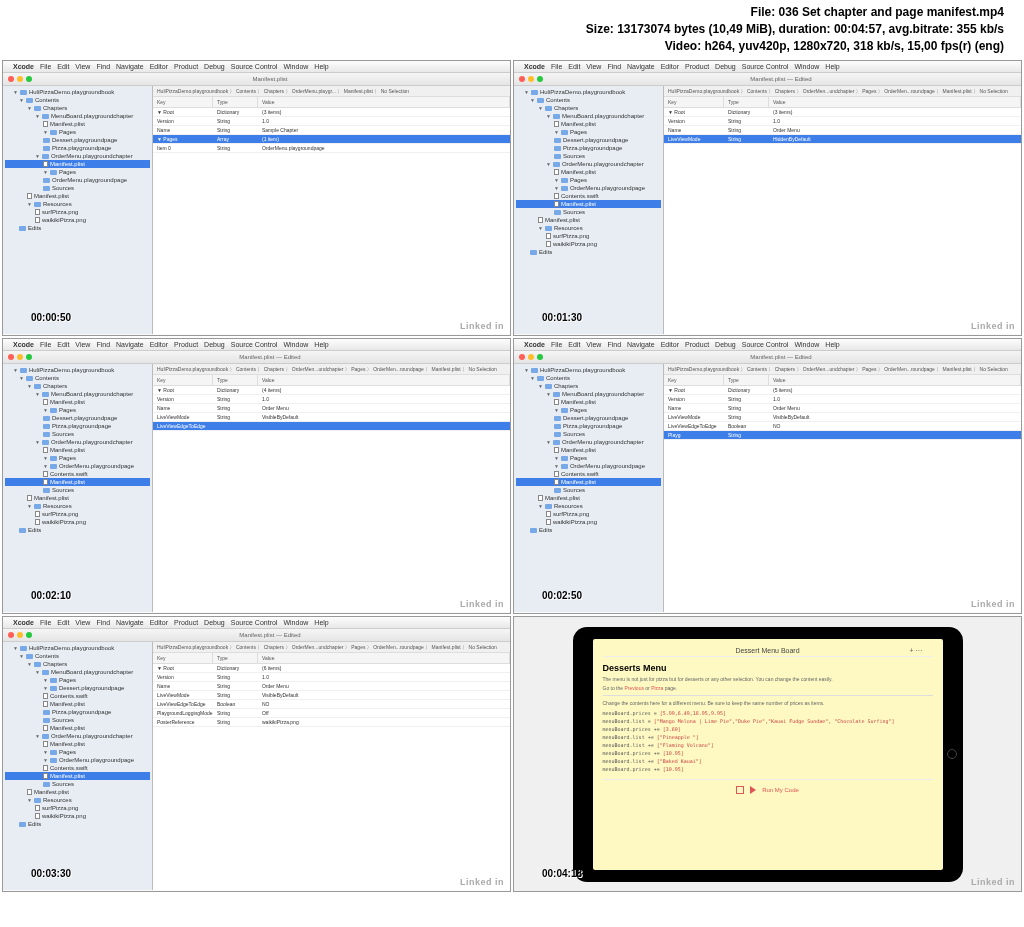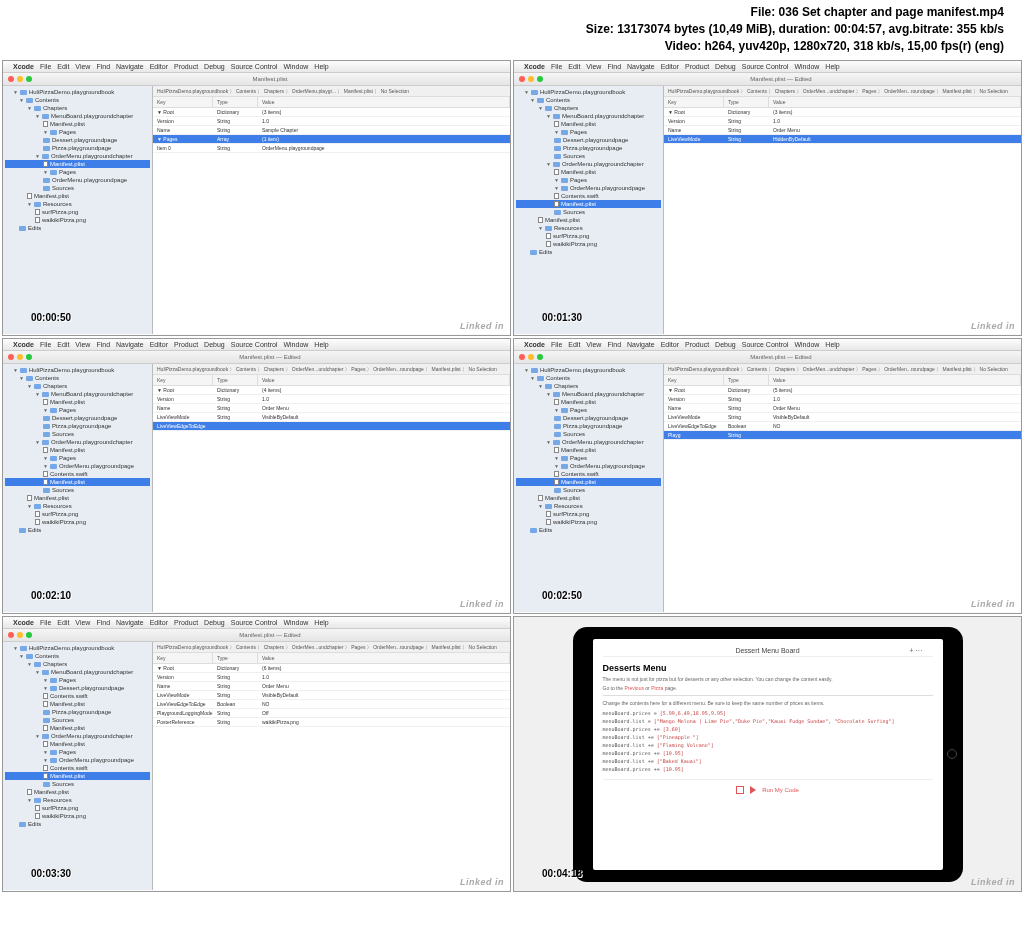--- a/index.html
+++ b/index.html
@@ -26,25 +26,25 @@
 .icon-file { width: 5px; height: 6px; background: #fff; border: 0.5px solid #888; display: inline-block; }
 .editor { flex: 1; background: #fff; font-size: 6px; }
 .breadcrumb { background: #f0f0f0; border-bottom: 1px solid #ddd; padding: 2px 4px; font-size: 5px; color: #555; white-space: nowrap; overflow: hidden; }
 .plist-head { display: flex; background: #f5f5f5; border-bottom: 1px solid #ddd; font-size: 5px; color: #555; }
 .plist-head > div { padding: 2px 4px; border-right: 1px solid #ddd; }
 .plist-row { display: flex; font-size: 5px; color: #333; border-bottom: 1px solid #f0f0f0; }
 .plist-row > div { padding: 1px 4px; }
 .plist-row.sel { background: #3e7ee8; color: #fff; }
 .col-k { width: 60px; } .col-t { width: 45px; } .col-v { flex: 1; }
 .timestamp { position: absolute; bottom: 12px; left: 4px; font-size: 10px; font-weight: bold; color: #000; text-shadow: 1px 1px 0 #fff; margin-left: 24px; }
-.watermark { position: absolute; bottom: 4px; right: 6px; font-size: 9px; color: #aaa; font-weight: bold; letter-spacing: 0.5px; font-style: italic; }
+.watermark { position: absolute; bottom: 4px; right: 6px; font-size: 9px; color: #aaa; font-weight: bold; letter-spacing: 0.5px; }
 .ipad-thumb { background: #f0f0f0; display: flex; align-items: center; justify-content: center; }
 .ipad-frame { width: 390px; height: 255px; background: #000; border-radius: 14px; padding: 12px 20px; position: relative; }
 .ipad-home { position: absolute; right: 6px; top: 50%; transform: translateY(-50%); width: 10px; height: 10px; border: 1px solid #444; border-radius: 50%; }
-.ipad-screen { background: #ffffff; width: 100%; height: 100%; border-radius: 2px; padding: 6px 10px; font-size: 6px; }
+.ipad-screen { background: #fef9c3; width: 100%; height: 100%; border-radius: 2px; padding: 6px 10px; font-size: 6px; }
 .ipad-title { text-align: center; font-size: 7px; color: #444; padding: 2px; border-bottom: 1px solid #eee; position: relative; }
 .ipad-title .plus { position: absolute; right: 10px; color: #666; }
 .ipad-h { font-weight: bold; font-size: 9px; margin: 6px 0 3px; }
 .ipad-p { font-size: 5px; color: #666; margin-bottom: 3px; }
 .ipad-p a { color: #e05555; }
 .ipad-hr { border: none; border-top: 1px solid #ddd; margin: 4px 0; }
 .ipad-code { font-family: Menlo, monospace; font-size: 5px; color: #555; line-height: 1.6; }
 .ipad-code .s { color: #c94444; }
 .ipad-run { text-align: center; color: #e05555; font-size: 6px; padding-top: 6px; border-top: 1px solid #eee; margin-top: 6px; display: flex; align-items: center; justify-content: center; gap: 6px; }
 .ipad-run .stop { width: 8px; height: 8px; border: 1px solid #e05555; }

